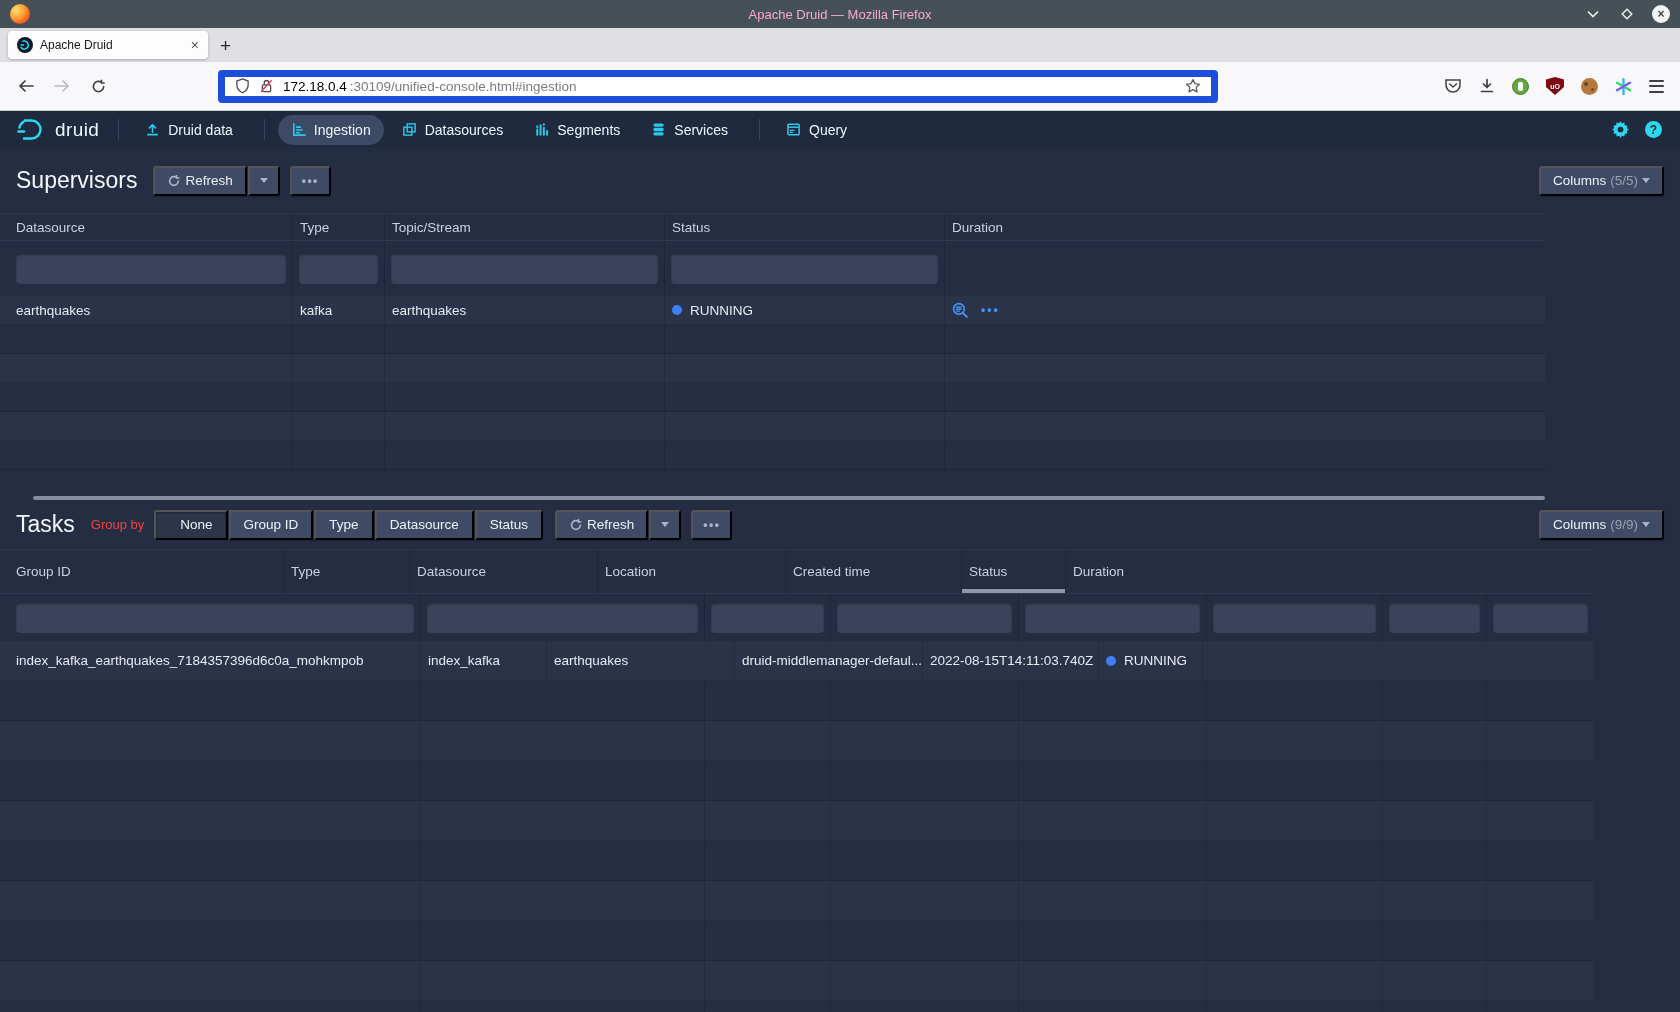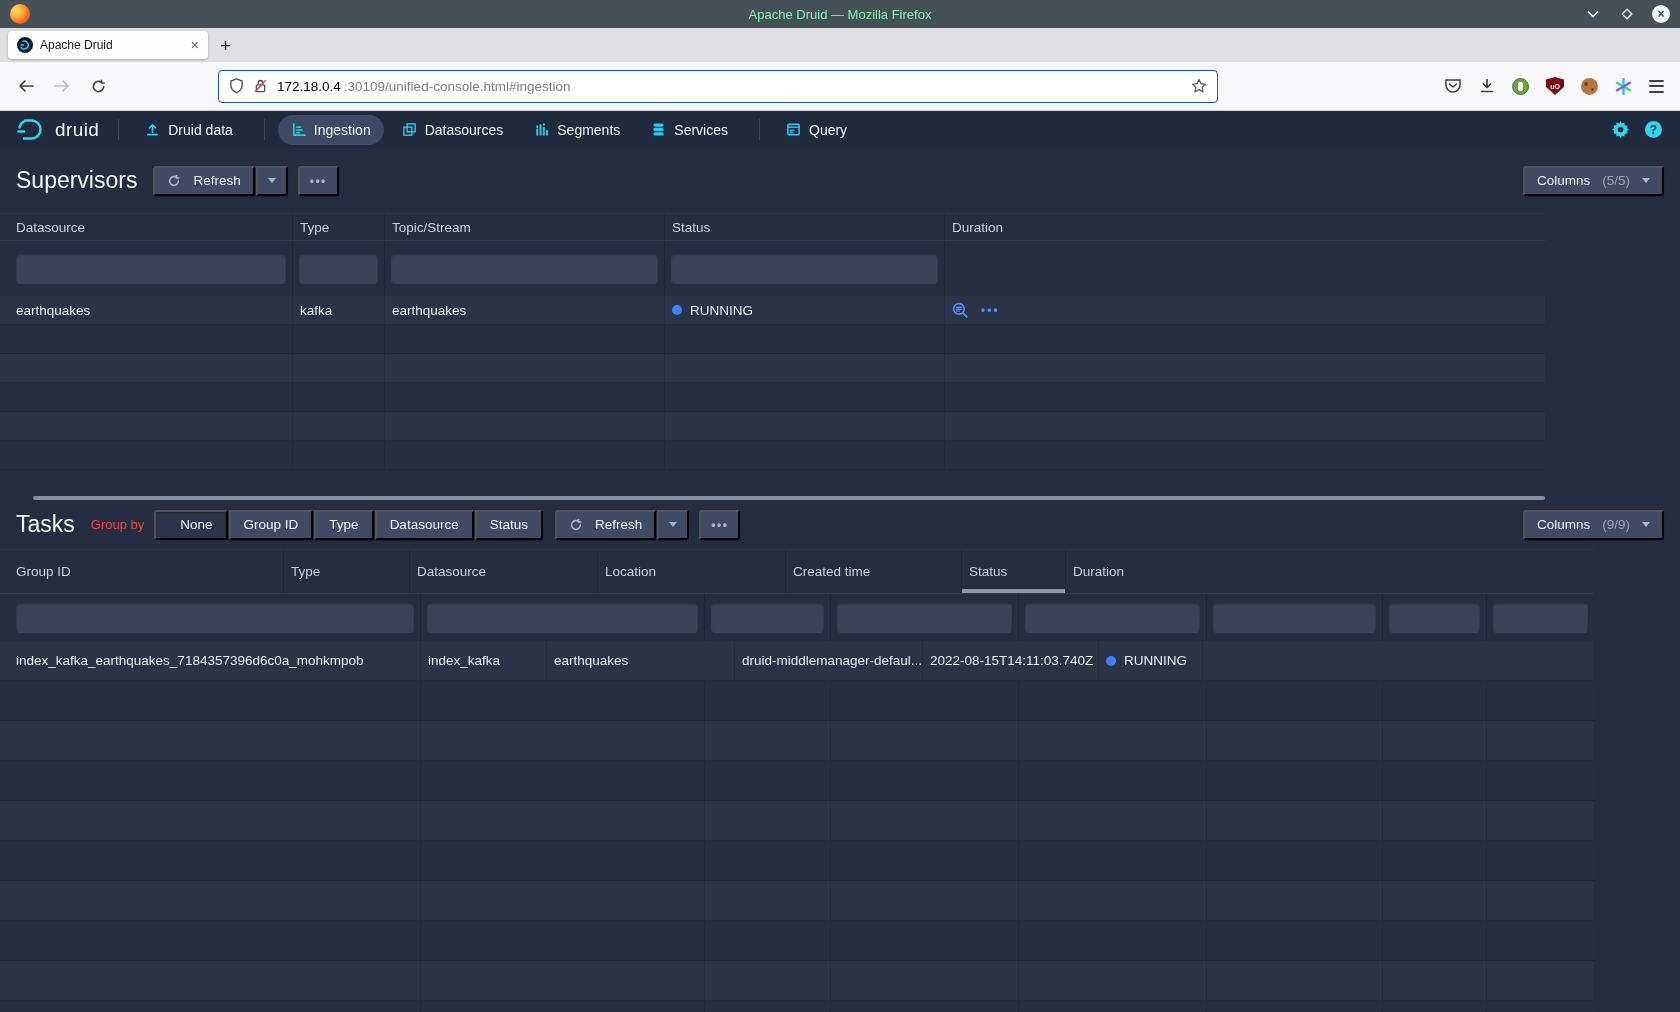--- a/index.html
+++ b/index.html
@@ -4,39 +4,39 @@
 <style>
   * { margin:0; padding:0; box-sizing:border-box; }
   html,body { width:1680px; height:1012px; overflow:hidden; }
   body { font-family:"Liberation Sans", sans-serif; background:#242d42; }
   .screen { width:1680px; height:1012px; position:relative; overflow:hidden; background:#242d42; }
 
   
   .titlebar { height:28px; background:#465057; display:flex; align-items:center; position:relative; padding:0 10px; }
   .fx-logo { width:20px; height:20px; border-radius:50%;
     background:radial-gradient(circle at 32% 32%, #ffe066 0%, #ffb347 30%, #ff7a18 58%, #e8483f 78%, #b5256d 100%); }
-  .win-title { position:absolute; left:0; right:0; text-align:center; color:#86efac; font-size:13px; pointer-events:none; }
+  .win-title { position:absolute; left:0; right:0; text-align:center; color:#f9a8d4; font-size:13px; pointer-events:none; }
   .win-controls { margin-left:auto; display:flex; align-items:center; gap:16px; z-index:2; }
   .wc { display:flex; align-items:center; justify-content:center; width:18px; height:18px; color:#eceff1; }
   .wc-close { background:#f2f4f5; border-radius:50%; color:#3c4449; font-weight:bold; font-size:12px; line-height:1; }
 
   
   .tabbar { height:34px; background:#dfdfe4; display:flex; align-items:center; padding-left:8px; }
   .tab { width:200px; height:28px; background:#fdfdfe; border-radius:4px; box-shadow:0 1px 3px rgba(0,0,0,.25);
     display:flex; align-items:center; padding:0 9px; font-size:12px; color:#17171c; }
   .favicon { width:16px; height:16px; border-radius:50%; background:#0e1a29; flex:0 0 auto;
     display:flex; align-items:center; justify-content:center; }
   .tab-label { flex:1; margin:12px 7px; white-space:nowrap; overflow:hidden; }
   .tab-close { color:#55555e; font-size:14px; line-height:1; }
   .newtab { margin-left:12px; color:#2a2a31; font-size:19px; font-weight:400; line-height:1; }
 
   
   .toolbar { height:49px; background:#f8f8fa; border-bottom:1px solid #ccccd3; display:flex; align-items:center; padding:0 10px; }
   .tb-btn { width:32px; height:32px; display:flex; align-items:center; justify-content:center; margin-right:4px; border-radius:4px; }
-  .urlbar { width:1000px; height:33px; margin-left:100px; background:#ffffff; border:1px solid #1d4ed8; border-radius:4px;
+  .urlbar { width:1000px; height:33px; margin-left:100px; background:#ffffff; border:7px solid #1d4ed8; border-radius:4px;
     display:flex; align-items:center; padding:0 10px; gap:9px; font-size:13.5px; }
   .url-rest { color:#7b7b85; }
   .url-star { margin-left:auto; display:flex; }
   .tb-right { margin-left:auto; display:flex; align-items:center; gap:17px; padding-right:6px; }
   .ext-green { width:17px; height:17px; border-radius:50%; background:#64a63f; border:1.5px solid #4c7f30;
     display:flex; align-items:center; justify-content:center; }
   .ext-green i { width:5px; height:9px; background:#fff; border-radius:2px; display:block; }
   .ext-ublock { width:18px; height:18px; background:#7d0a12;
     clip-path:polygon(50% 0, 100% 14%, 100% 55%, 50% 100%, 0 55%, 0 14%);
     display:flex; align-items:center; justify-content:center; color:#fff; font-size:7px; font-weight:bold; }
@@ -58,21 +58,21 @@
   .dnav-right { margin-left:auto; display:flex; align-items:center; gap:16px; padding-right:8px; }
   .help-circle { width:17px; height:17px; border-radius:50%; background:#2fd6ec; color:#1f2a3f;
     display:flex; align-items:center; justify-content:center; font-size:12px; font-weight:bold; }
 
   
   .view-hd { display:flex; align-items:center; padding:0 16px; }
   .sup-hd { height:65px; }
   .task-hd { height:49px; }
   .view-title { color:#f4f7fb; font-size:23px; font-weight:500; margin-right:16px; }
   .btn { height:30px; background:#3f4a64; border-radius:3px; color:#edf1f8; font-size:13.5px;
-    display:inline-flex; align-items:center; gap:12px; padding:0 12px; box-shadow:0 1px 1px rgba(0,0,0,.25); }
+    display:inline-flex; align-items:center; gap:4px; padding:0 12px; box-shadow:0 1px 1px rgba(0,0,0,.25); }
   .split { display:flex; align-items:center; }
   .split .main { border-radius:3px 0 0 3px; }
   .split .caretpart { border-radius:0 3px 3px 0; margin-left:1px; padding:0 10px; }
   .caret { width:0; height:0; border-left:4.5px solid transparent; border-right:4.5px solid transparent;
     border-top:5px solid #a9b4c8; display:inline-block; }
   .more-btn { margin-left:10px; padding:0 10px; color:#a9b4c8; letter-spacing:1.5px; font-weight:bold; font-size:12px; }
   .cols-btn { margin-left:auto; }
   .cols-count { color:#98a2b7; }
   .groupby-label { color:#ef4444; font-size:13px; margin-right:10px; }
   .btn-group { display:flex; margin-right:12px; }

